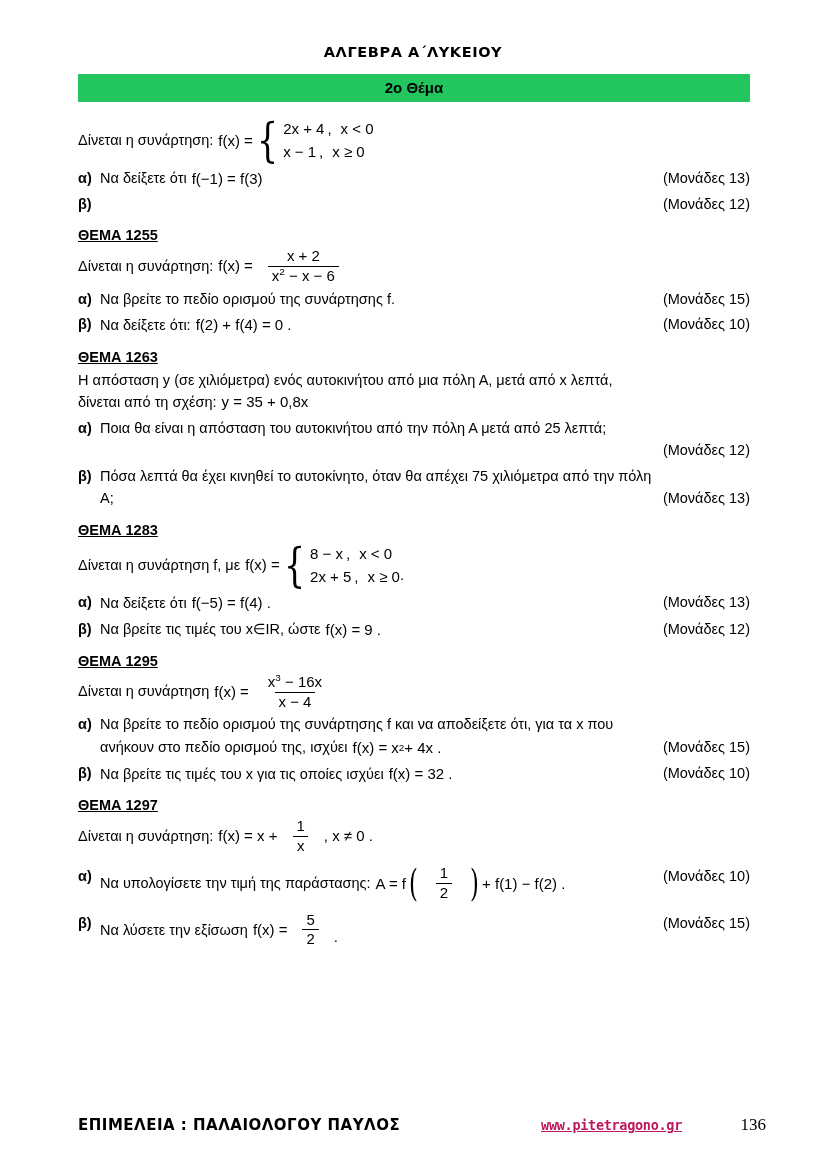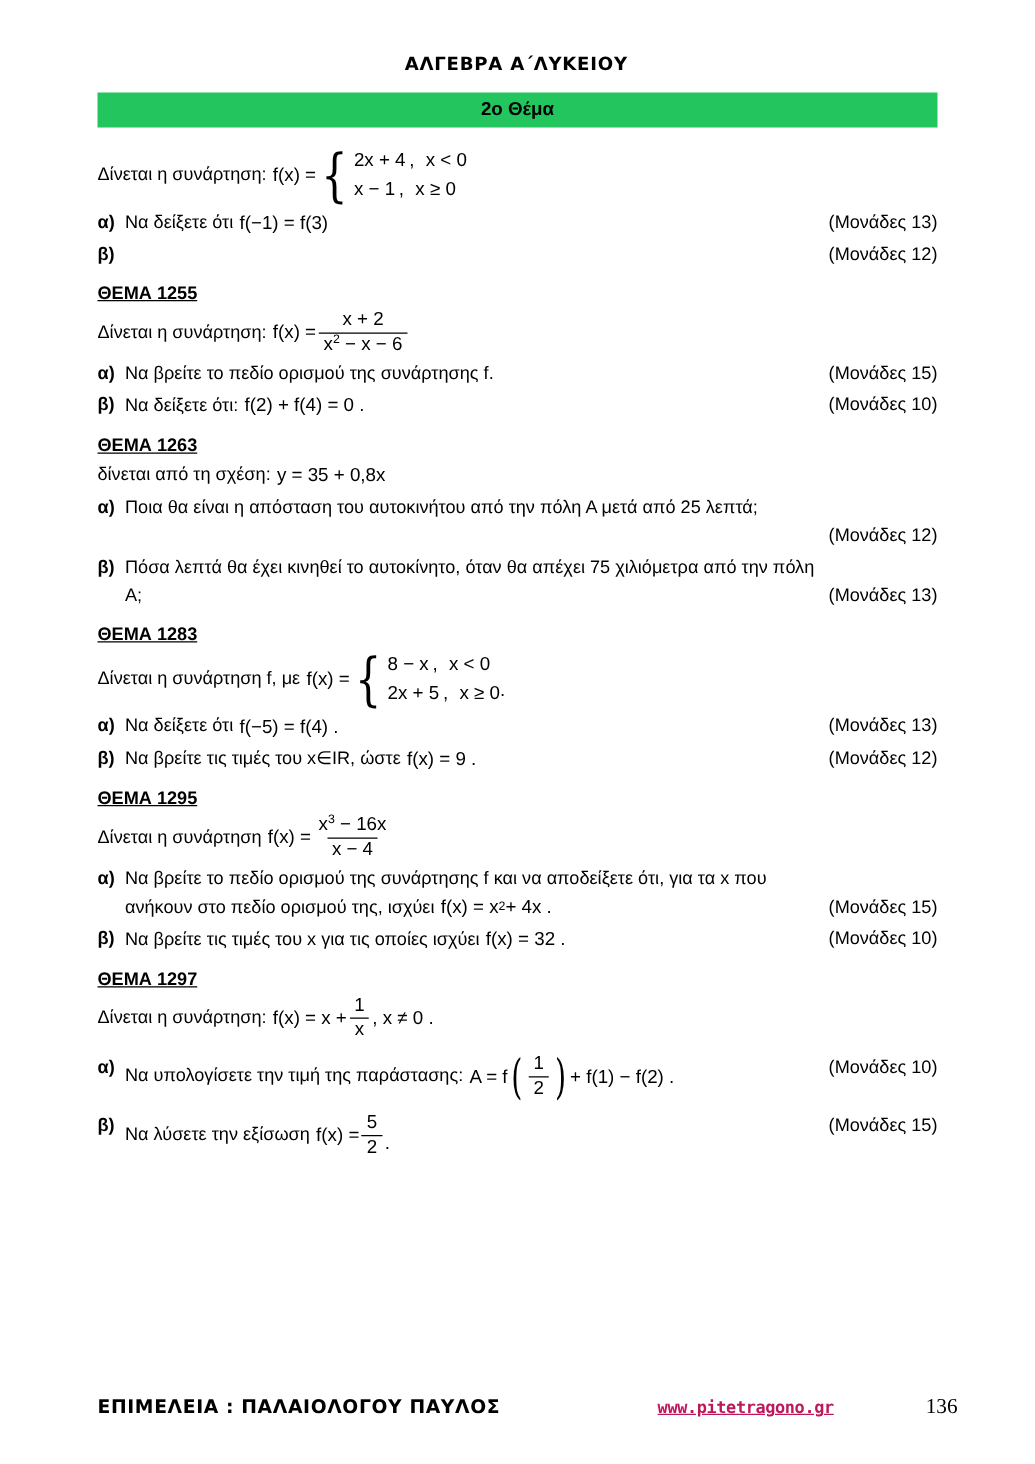--- a/index.html
+++ b/index.html
@@ -120,21 +120,21 @@
     white-space: nowrap;
     vertical-align: middle;
   }
   sup.exp { font-size: 0.66em; vertical-align: super; line-height: 0; }
 
   .frac {
     display: inline-flex;
     flex-direction: column;
     align-items: center;
     vertical-align: middle;
-    margin: 0 2px;
+    margin: 0 15px;
     line-height: 1.12;
   }
   .frac > .num { padding: 0 4px 1px 4px; }
   .frac > .den { padding: 1px 4px 0 4px; border-top: 1.3px solid #000; }
 
   
   .piece {
     display: inline-flex;
     align-items: center;
     vertical-align: middle;
@@ -167,21 +167,20 @@
   }
 
   
   .footer {
     position: absolute;
     left: 78px;
     right: 62px;
     bottom: 36px;
     display: flex;
     align-items: baseline;
-    gap: 15px;
   }
   .footer-author {
     font-weight: bold;
     font-size: 15px;
     letter-spacing: 0.5px;
     font-family: "DejaVu Sans", sans-serif;
   }
   .footer-url {
     margin-left: auto;
     color: #be185d;
@@ -271,20 +270,21 @@
           <span class="stem-text">Να δείξετε ότι:</span>
           <span class="math">f(2) + f(4) = 0 .</span>
         </span>
         <span class="marks">(Μονάδες 10)</span>
       </div>
     </div>
 
     <div class="problem">
       <div class="problem-title">ΘΕΜΑ 1263</div>
       <div class="stem block">
+        <div>Η απόσταση y (σε χιλιόμετρα) ενός αυτοκινήτου από μια πόλη Α, μετά από x λεπτά,</div>
         <div style="display:flex;align-items:center;">
           <span class="stem-text">δίνεται από τη σχέση:</span>
           <span class="math">y = 35 + 0,8x</span>
         </div>
       </div>
       <div class="part">
         <span class="part-label">α)</span>
         <span class="part-body">
           <span class="stem-text">Ποια θα είναι η απόσταση του αυτοκινήτου από την πόλη Α μετά από 25 λεπτά;</span>
         </span>

